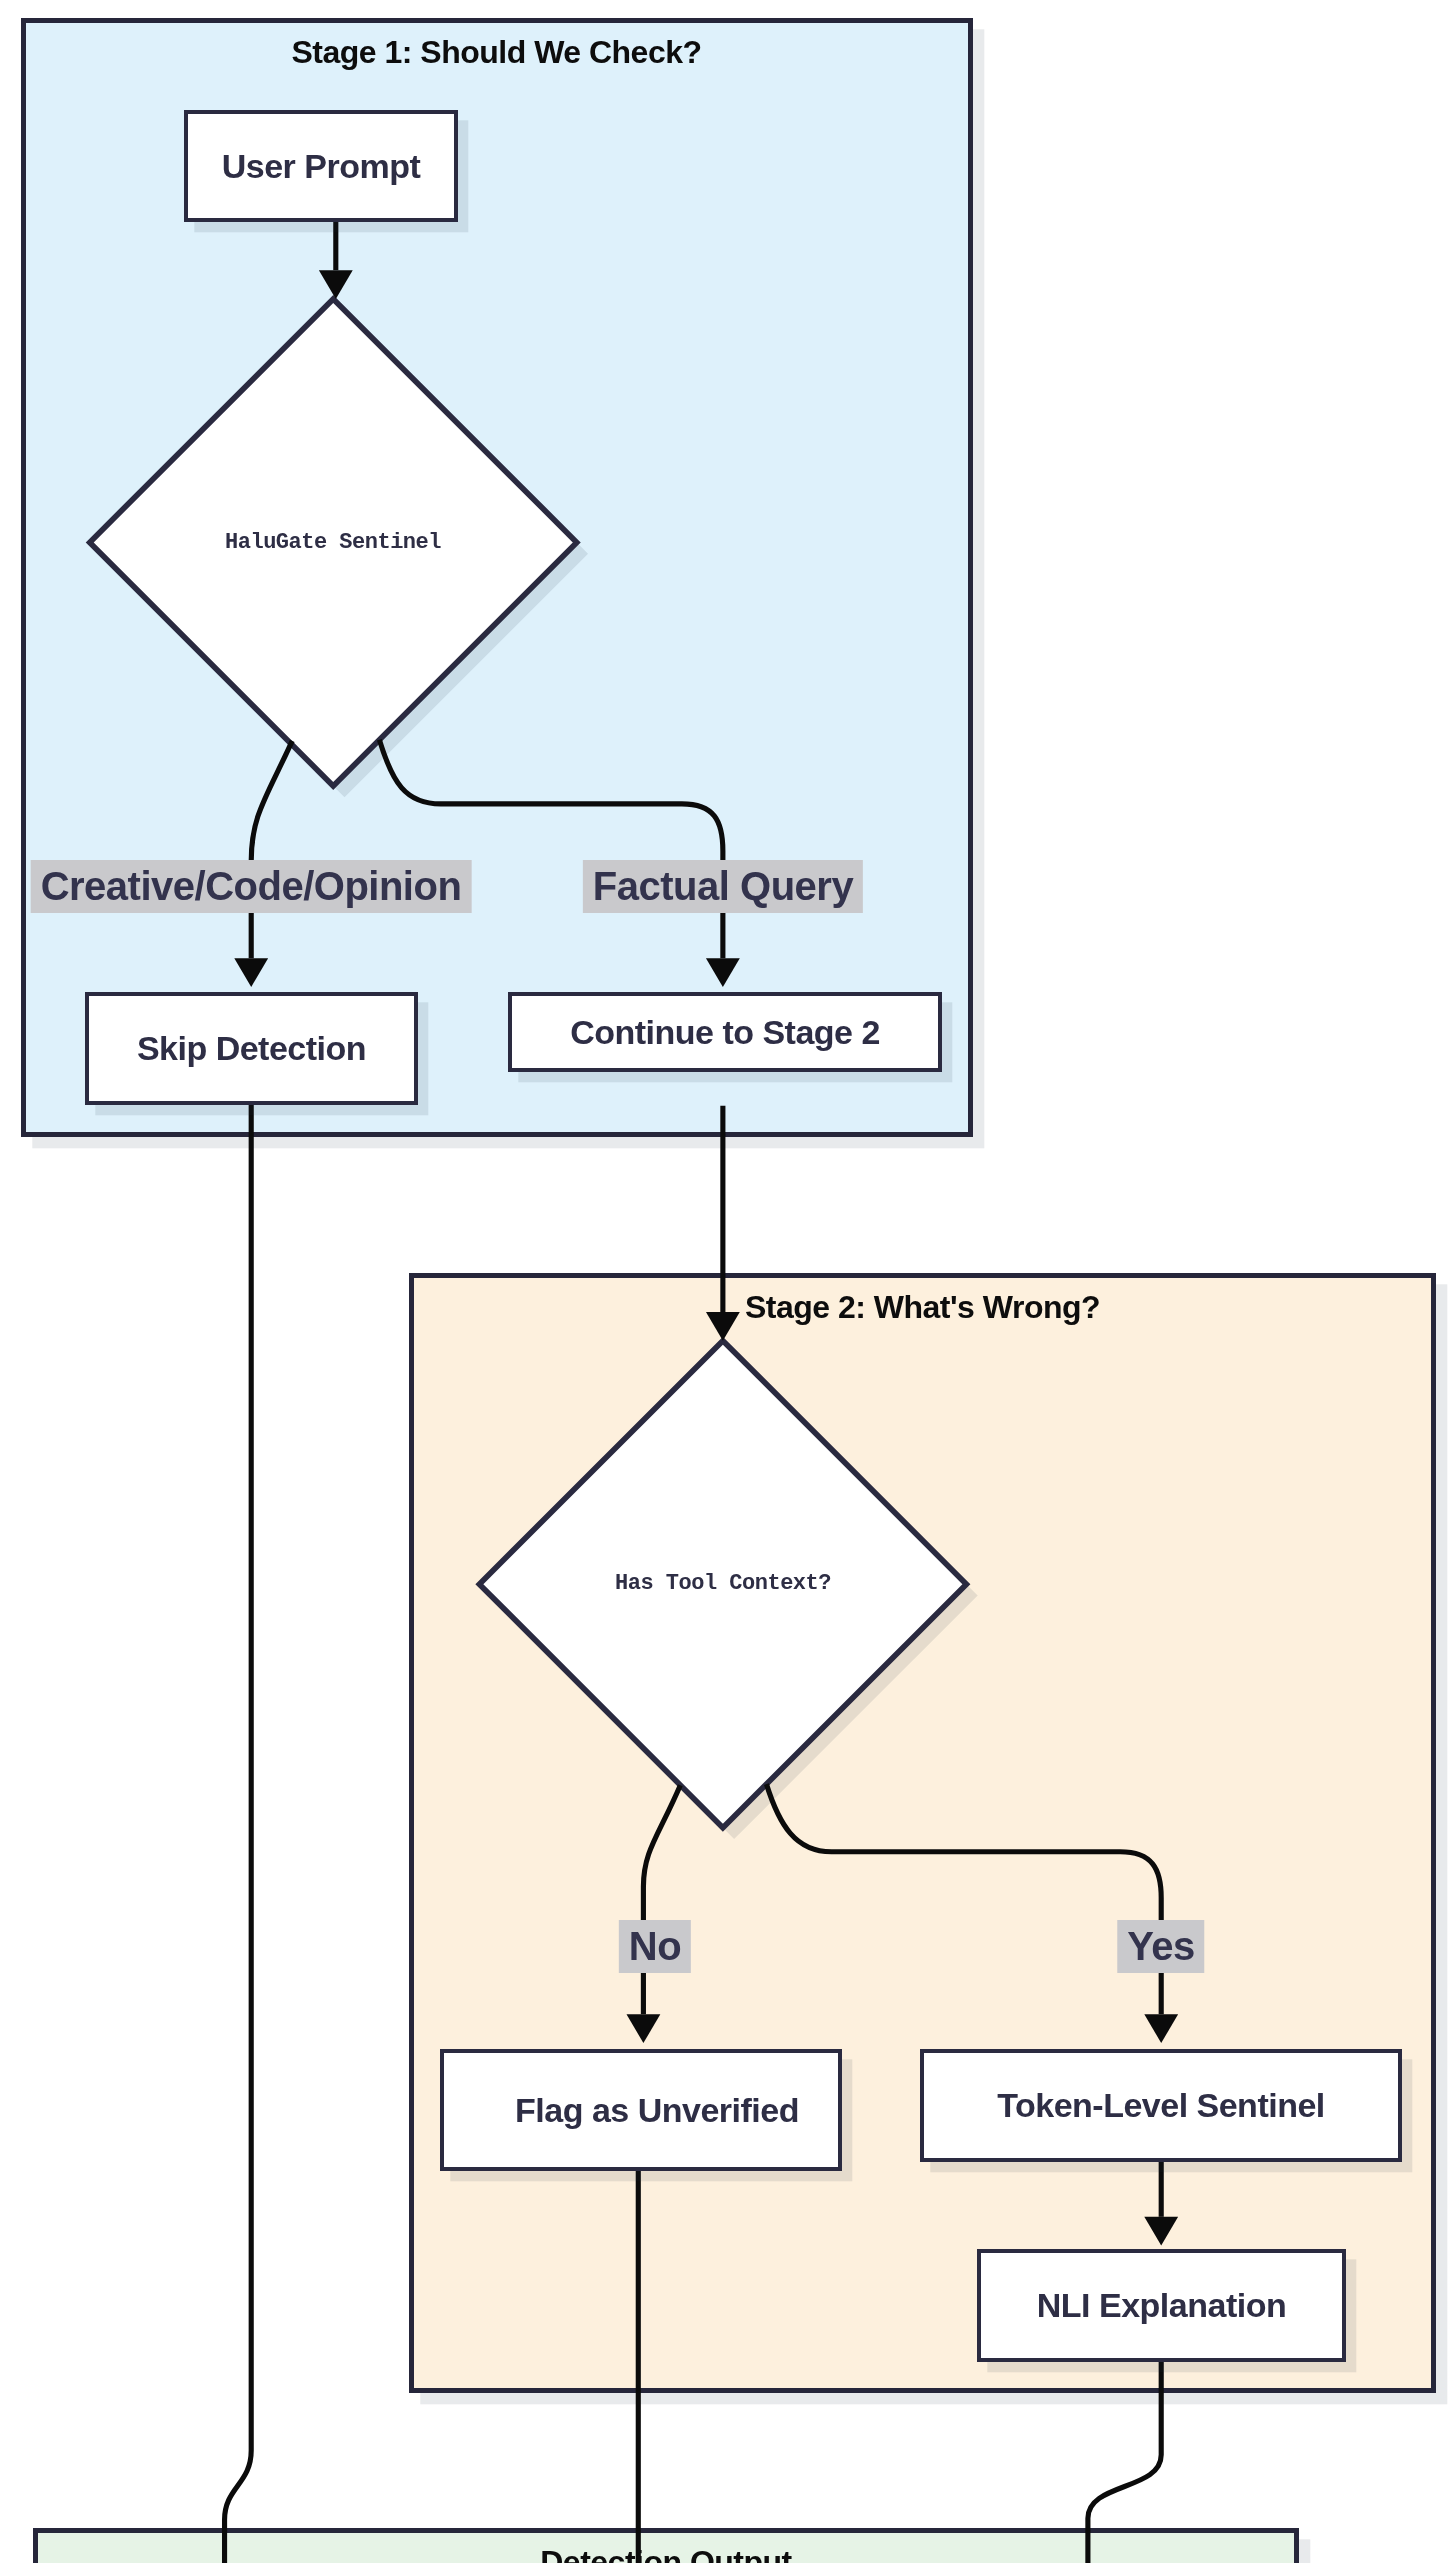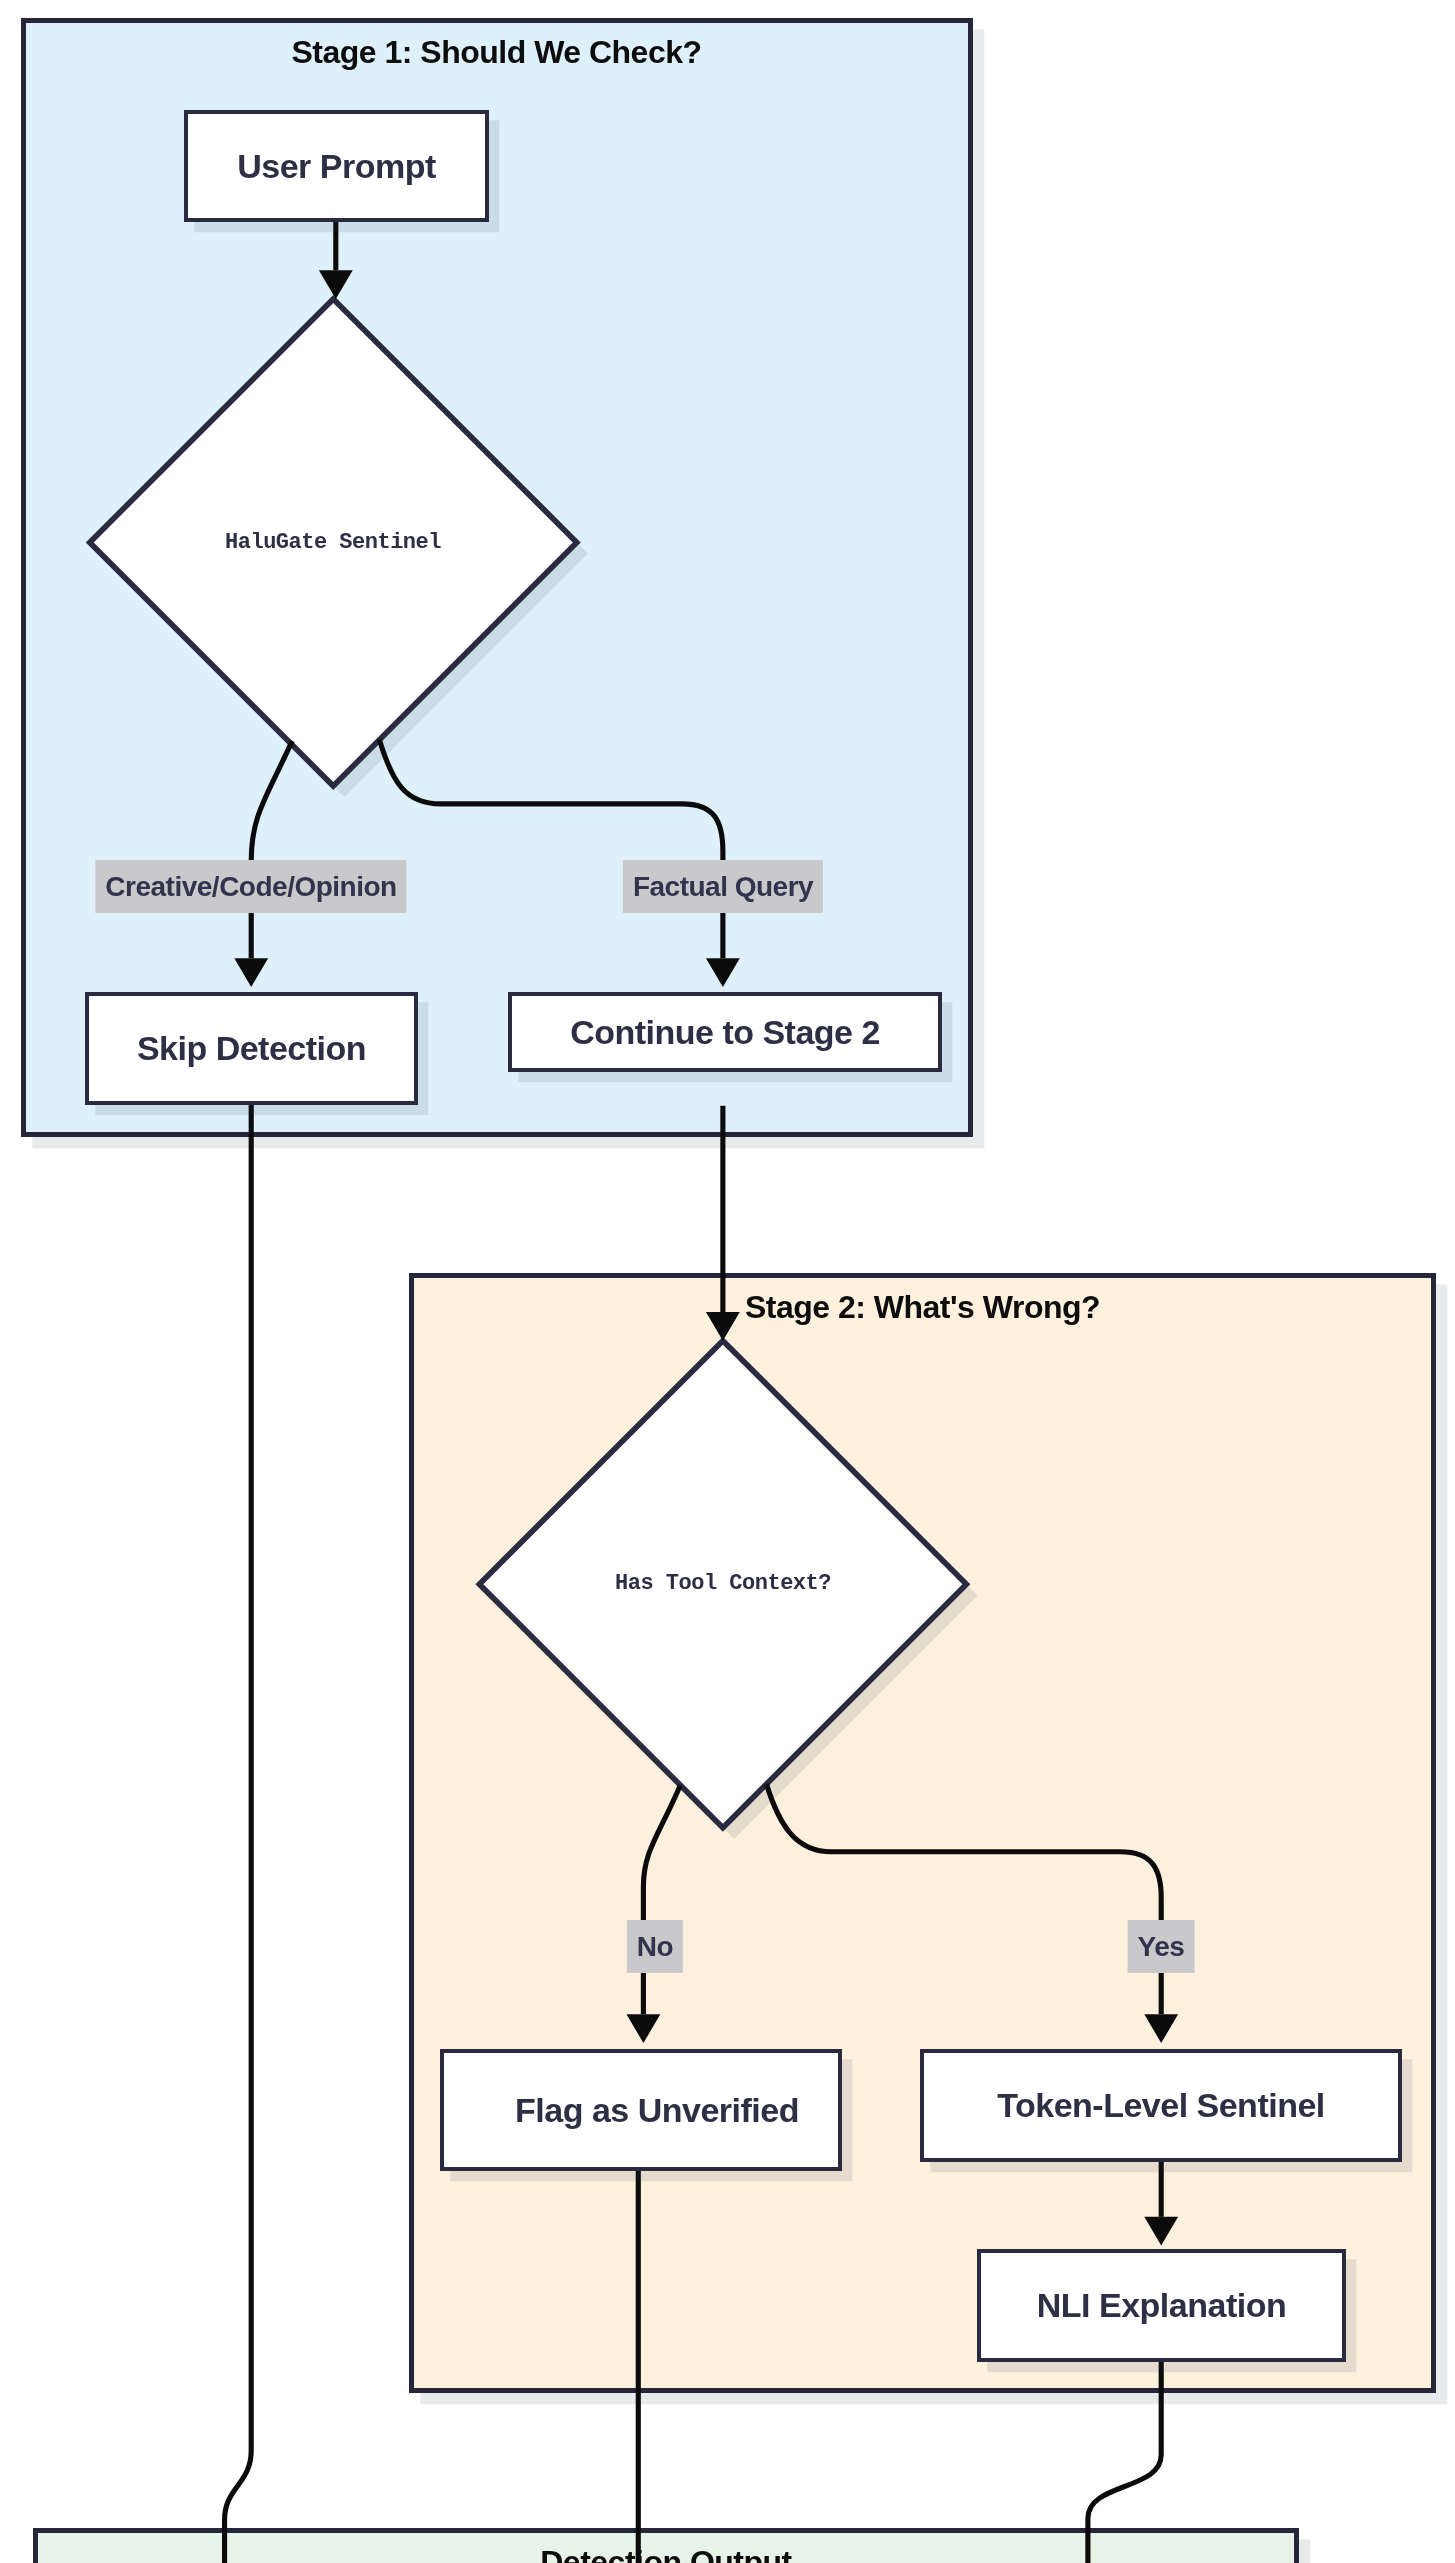--- a/index.html
+++ b/index.html
@@ -22,36 +22,36 @@
   #title-stage1{left:20.5px;top:34px;width:952px;}
   #title-stage2{left:409px;top:1289px;width:1027px;}
   #title-output{left:33px;top:2544px;width:1266px;}
   svg.edges{position:absolute;left:0;top:0;}
   .node{
     position:absolute;box-sizing:border-box;background:#ffffff;border:4.6px solid #2a2a40;
     display:flex;align-items:center;justify-content:center;
     font-size:34px;font-weight:600;color:#2e2e45;letter-spacing:-0.5px;white-space:nowrap;
     box-shadow:10.3px 10.3px 0 rgba(40,55,75,0.11);
   }
-  .n-user{left:184px;top:110px;width:305px;height:112px;}
+  .n-user{left:184px;top:110px;width:274px;height:112px;}
   .n-skip{left:85px;top:992px;width:333px;height:113px;}
   .n-cont{left:508px;top:992px;width:434px;height:80px;}
   .n-flag{left:440px;top:2049px;width:402px;height:122px;padding-left:32px;}
   .n-token{left:920px;top:2049px;width:482px;height:113px;}
   .n-nli{left:977px;top:2249px;width:369px;height:113px;}
   .diamond-label{
     position:absolute;display:flex;align-items:center;justify-content:center;
     font-size:22px;font-weight:600;color:#2e2e45;letter-spacing:-0.5px;white-space:nowrap;font-family:Liberation Mono, monospace;
   }
   .d1-label{left:128px;top:517px;width:410px;height:51px;}
   .d2-label{left:518px;top:1558px;width:410px;height:51px;}
   .edge-label{
     position:absolute;transform:translateX(-50%);
     height:53px;line-height:53px;padding:0 10px;background:#c9c9cc;
-    font-size:28px;font-weight:600;color:#33334d;letter-spacing:-0.5px;white-space:nowrap;
+    font-size:40px;font-weight:600;color:#33334d;letter-spacing:-0.5px;white-space:nowrap;
   }
   .el-creative{left:251px;top:860px;}
   .el-factual{left:723px;top:860px;}
   .el-no{left:643px;top:1920px;margin-left:12px;}
   .el-yes{left:1161px;top:1920px;}
 </style>
 </head>
 <body>
 
 <div id="canvas">

